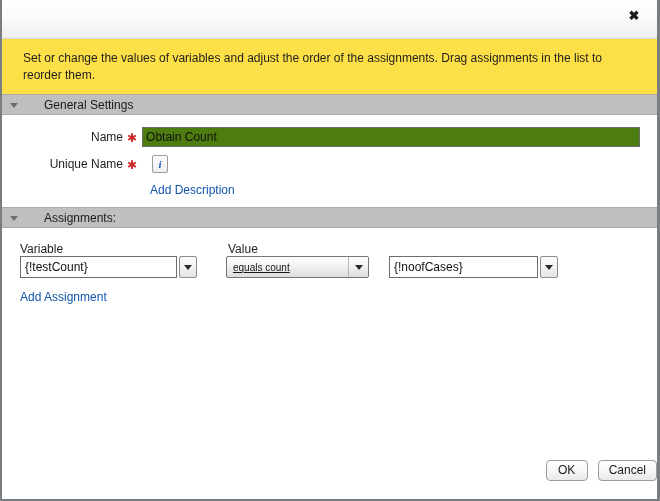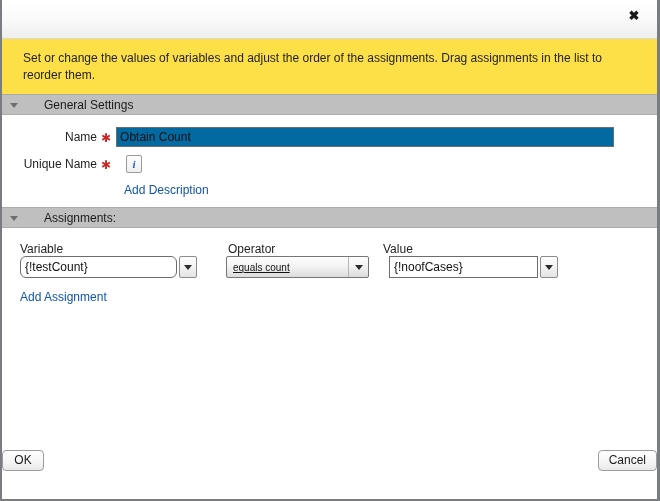--- a/index.html
+++ b/index.html
@@ -98,20 +98,21 @@
     position: relative;
     top: 1px;
   }
 
   
   .section-body {
     background: #ffffff;
   }
   .general-body {
     padding: 12px 0 10px 0;
+    margin-left: 26px;
   }
 
   .form-row {
     display: flex;
     align-items: center;
     margin-bottom: 8px;
   }
   .form-label {
     width: 95px;
     text-align: right;
@@ -125,21 +126,21 @@
     font-size: 12px;
     padding-right: 5px;
     font-family: "DejaVu Sans", sans-serif;
     position: relative;
     top: 1px;
   }
   .txt {
     box-sizing: border-box;
     height: 20px;
     border: 1px solid #6d6d6d;
-    background: #0369a1;
+    background: #4d7c0f;
     font-family: "Liberation Sans", sans-serif;
     font-size: 12px;
     color: #111111;
     padding: 0 3px;
     outline: none;
   }
   .txt-name { width: 498px; }
   .txt-unique { width: 472px; }
 
   .info-btn {
@@ -200,21 +201,21 @@
     box-sizing: border-box;
     height: 22px;
     border: 1px solid #6d6d6d;
     background: #ffffff;
     font-family: "Liberation Sans", sans-serif;
     font-size: 12px;
     color: #111111;
     padding: 0 4px;
     outline: none;
   }
-  .combo-input.var { width: 157px; border-radius: 6px; }
+  .combo-input.var { width: 157px; }
   .combo-input.val { width: 149px; }
 
   .combo-btn {
     box-sizing: border-box;
     width: 18px;
     height: 22px;
     margin-left: 2px;
     border: 1px solid #8c8c8c;
     border-radius: 2px;
     background: linear-gradient(to bottom, #fdfdfd 0%, #f3f3f3 50%, #e4e4e4 100%);
@@ -267,23 +268,23 @@
   .add-assign-wrap {
     padding-top: 12px;
     padding-left: 0px;
   }
 
   
   .spacer { flex: 1 1 auto; background: #ffffff; }
 
   .footer {
     flex: 0 0 auto;
-    padding-bottom: 28px;
-    display: flex;
-    justify-content: space-between;
+    padding-bottom: 18px;
+    display: flex;
+    justify-content: flex-end;
     gap: 10px;
     background: #ffffff;
   }
   .btn {
     box-sizing: border-box;
     min-width: 42px;
     height: 21px;
     padding: 0 10px;
     border: 1px solid #9c9c9c;
     border-radius: 4px;
@@ -334,21 +335,20 @@
 
   <div class="section-header">
     <span class="caret"></span>
     <span>Assignments:</span>
   </div>
 
   <div class="section-body assign-body">
 
     <div class="col-headers">
       <span class="col-variable">Variable</span>
-      <span class="col-operator">Operator</span>
       <span class="col-value">Value</span>
     </div>
 
     <div class="assign-row">
 
       <div class="combo">
         <input class="combo-input var" type="text" value="{!testCount}" style="">
         <span class="combo-btn">
           <span class="arrow-down"></span>
         </span>

